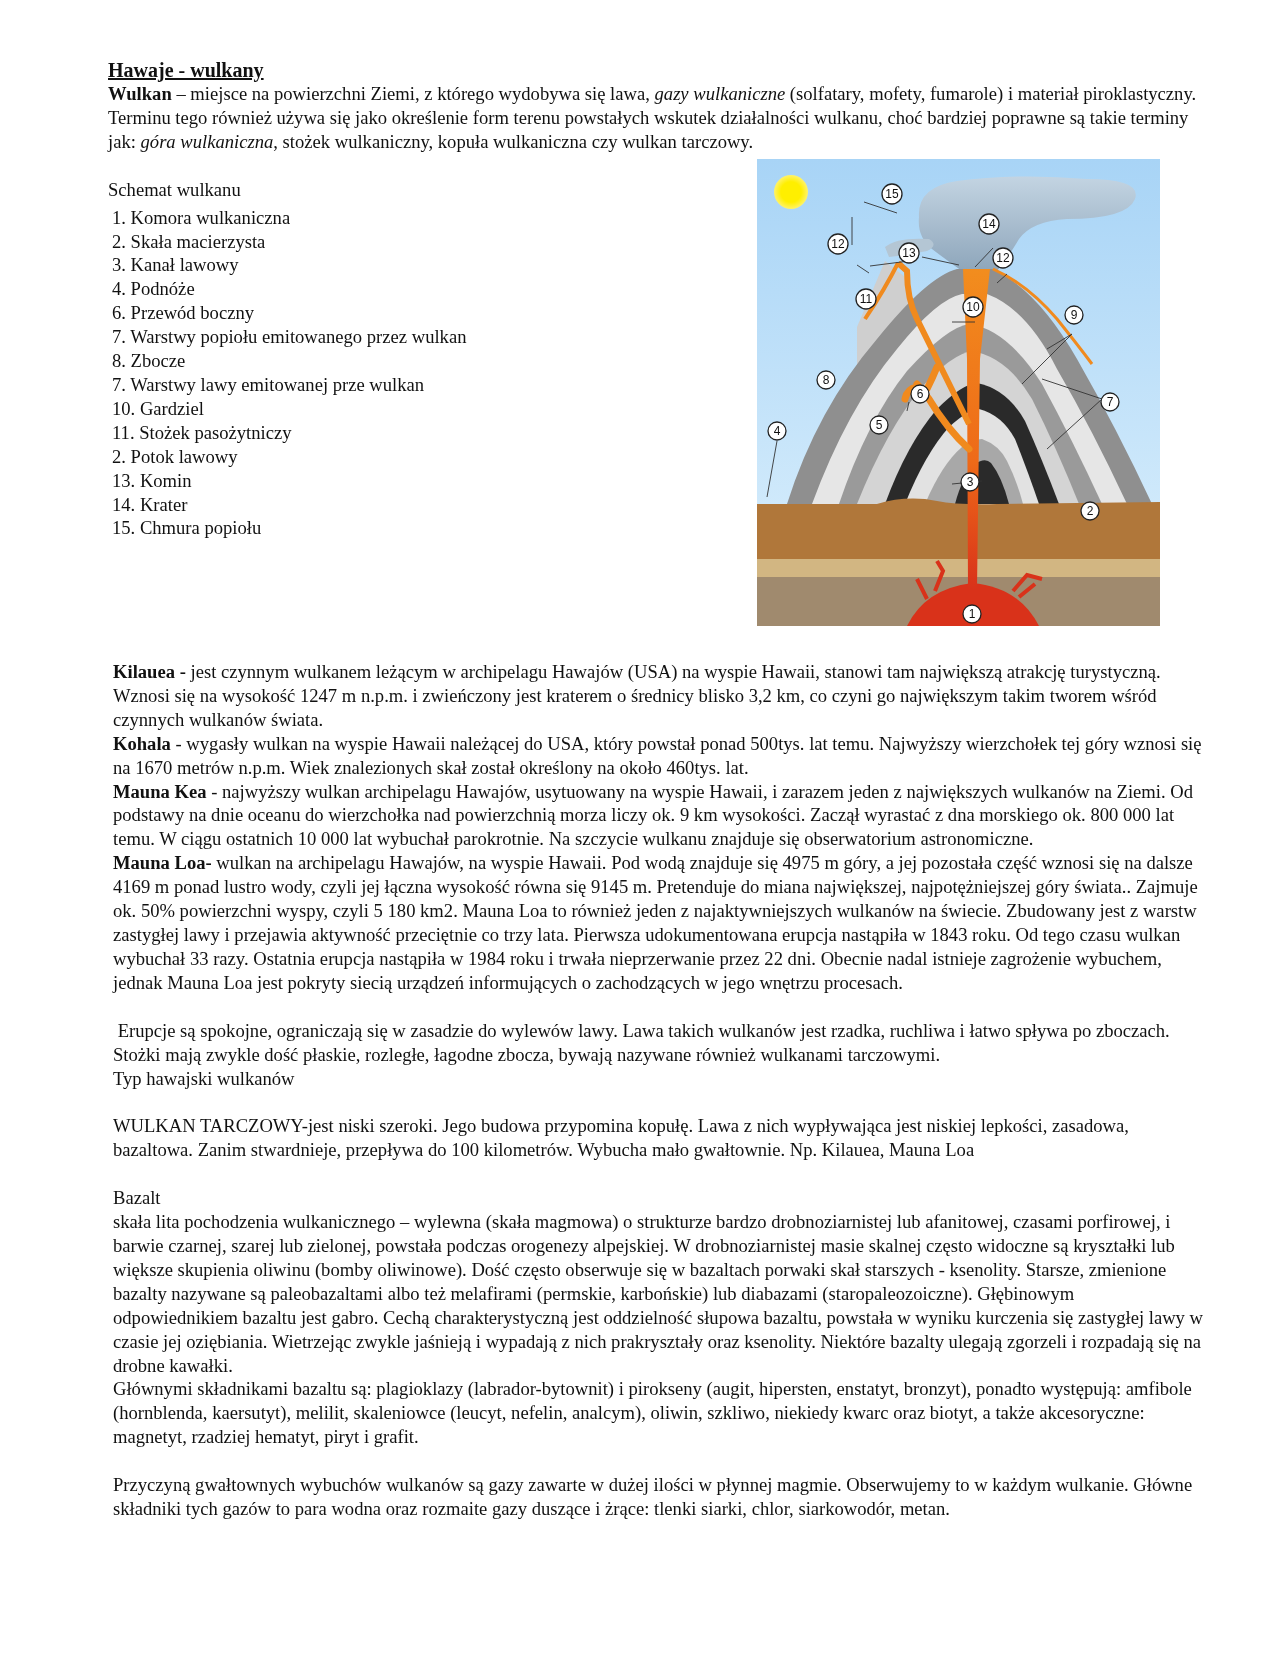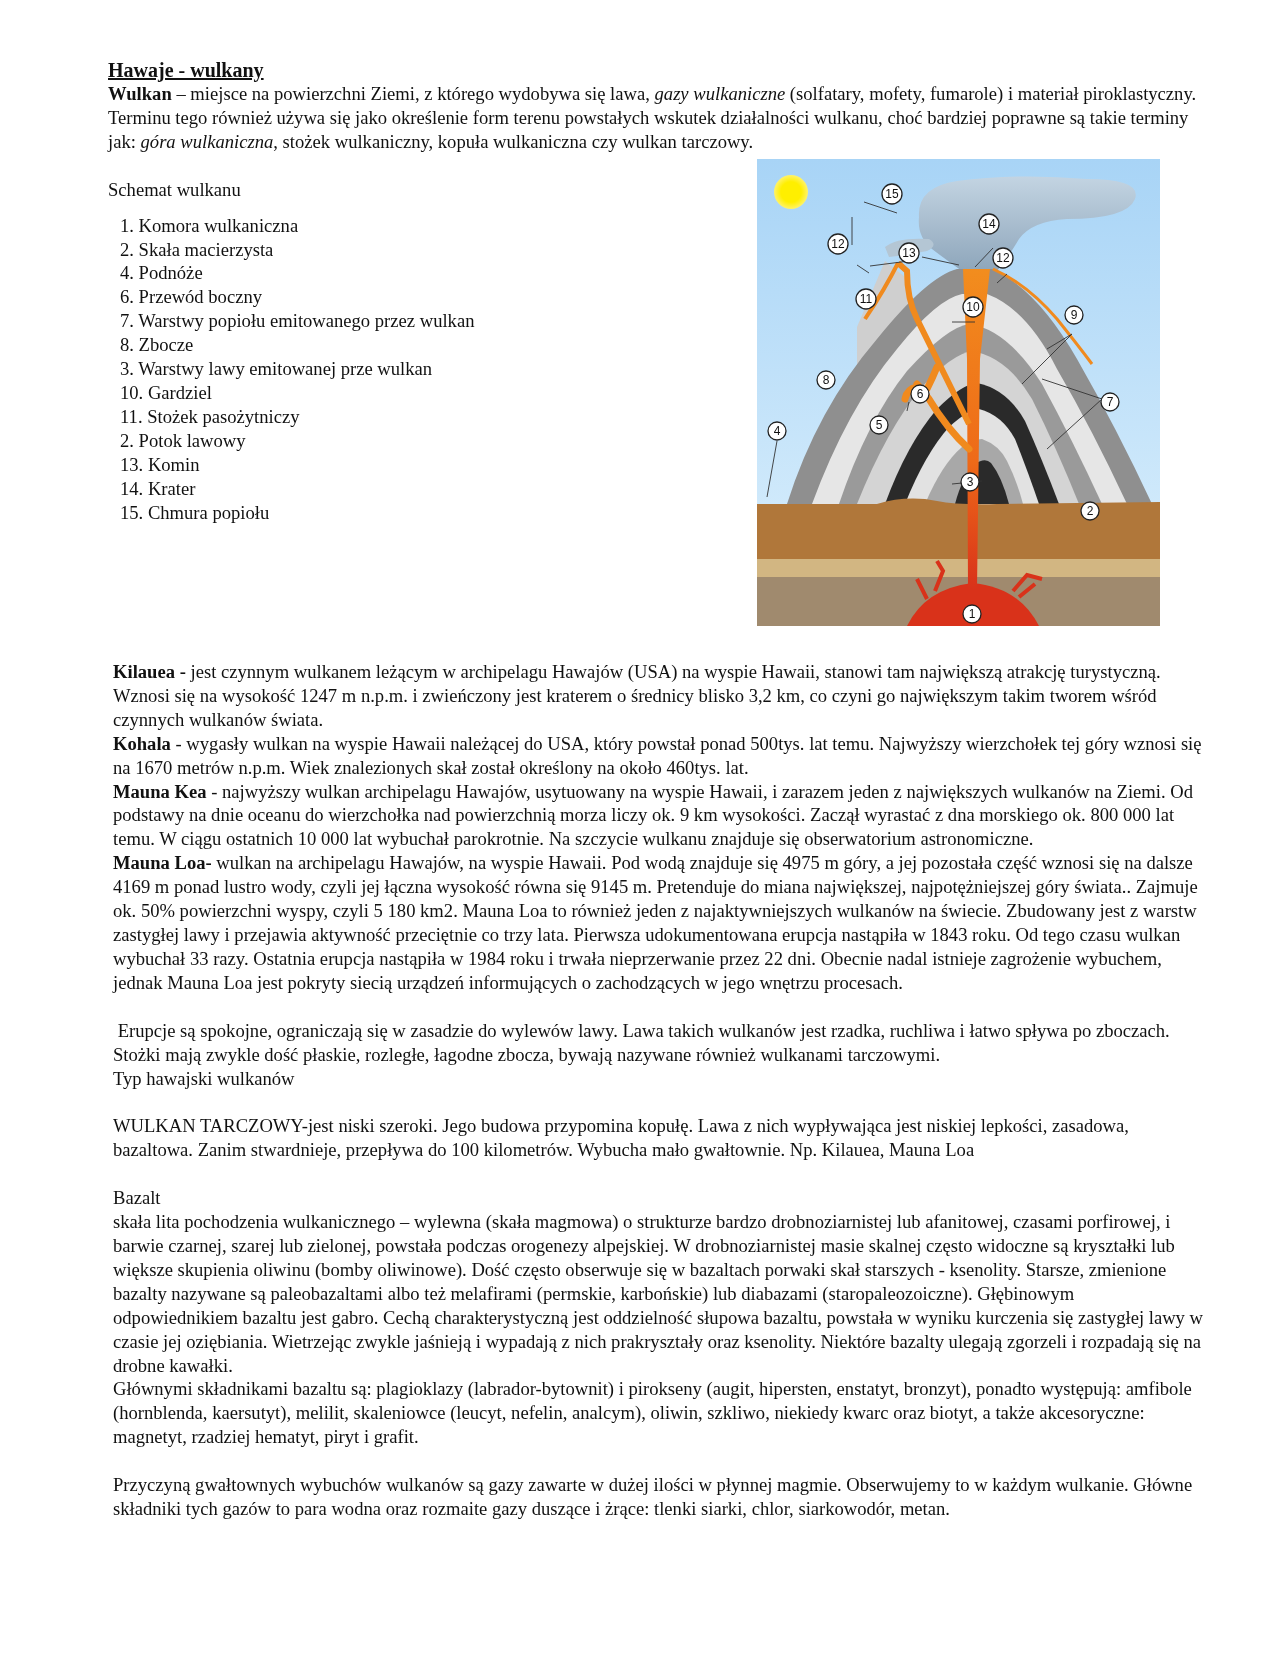--- a/index.html
+++ b/index.html
@@ -4,45 +4,46 @@
 <style>
   html, body { margin:0; padding:0; background:#ffffff; }
   body { width:1280px; height:1656px; position:relative; overflow:hidden;
          font-family:"Liberation Serif", "DejaVu Serif", serif; color:#111; }
   .page { position:absolute; left:108px; top:58px; width:1090px; font-size:18.6px; line-height:23.9px; }
   .title { font-weight:bold; text-decoration:underline; font-size:20px; line-height:24px; display:block; }
   p { margin:0; }
   .gap { height:24px; }
   b { font-weight:bold; }
   i { font-style:italic; }
-  .schema-list { margin:12px; padding:0; list-style:none; }
+  .schema-list { margin:4px; padding:0; list-style:none; }
   .schema-list li { margin:0; }
   .diagram { position:absolute; left:757px; top:159px; width:403px; height:467px; }
   .diagram svg { display:block; width:100%; height:100%; }
   .lbl circle { fill:#fff; stroke:#222; stroke-width:1.3; }
   .lbl text { font-family:"Liberation Sans", "DejaVu Sans", sans-serif; font-size:12px; fill:#111; text-anchor:middle; dominant-baseline:central; }
   .ptr { stroke:#333; stroke-width:0.9; fill:none; }
   .after-diagram { position:absolute; left:113px; top:660px; width:1090px; font-size:18.6px; line-height:23.9px; }
 </style>
 </head>
 <body>
 
 <div class="page">
   <span class="title">Hawaje - wulkany</span>
   <p><b>Wulkan</b><span> – miejsce na powierzchni Ziemi, z którego wydobywa się lawa, </span><i>gazy wulkaniczne</i><span> (solfatary, mofety, fumarole) i materiał piroklastyczny. Terminu tego również używa się jako określenie form terenu powstałych wskutek działalności wulkanu, choć bardziej poprawne są takie terminy jak: </span><i>góra wulkaniczna</i><span>, stożek wulkaniczny, kopuła wulkaniczna czy wulkan tarczowy.</span></p>
   <div class="gap"></div>
   <p>Schemat wulkanu</p>
   <ul class="schema-list" id="schema-list">
       <li>1. Komora wulkaniczna</li>
       <li>2. Skała macierzysta</li>
+      <li>3. Kanał lawowy</li>
       <li>4. Podnóże</li>
       <li>6. Przewód boczny</li>
       <li>7. Warstwy popiołu emitowanego przez wulkan</li>
       <li>8. Zbocze</li>
-      <li>3. Warstwy lawy emitowanej prze wulkan</li>
+      <li>7. Warstwy lawy emitowanej prze wulkan</li>
       <li>10. Gardziel</li>
       <li>11. Stożek pasożytniczy</li>
       <li>2. Potok lawowy</li>
       <li>13. Komin</li>
       <li>14. Krater</li>
       <li>15. Chmura popiołu</li>
     </ul>
 </div>
 
 <div class="diagram">

